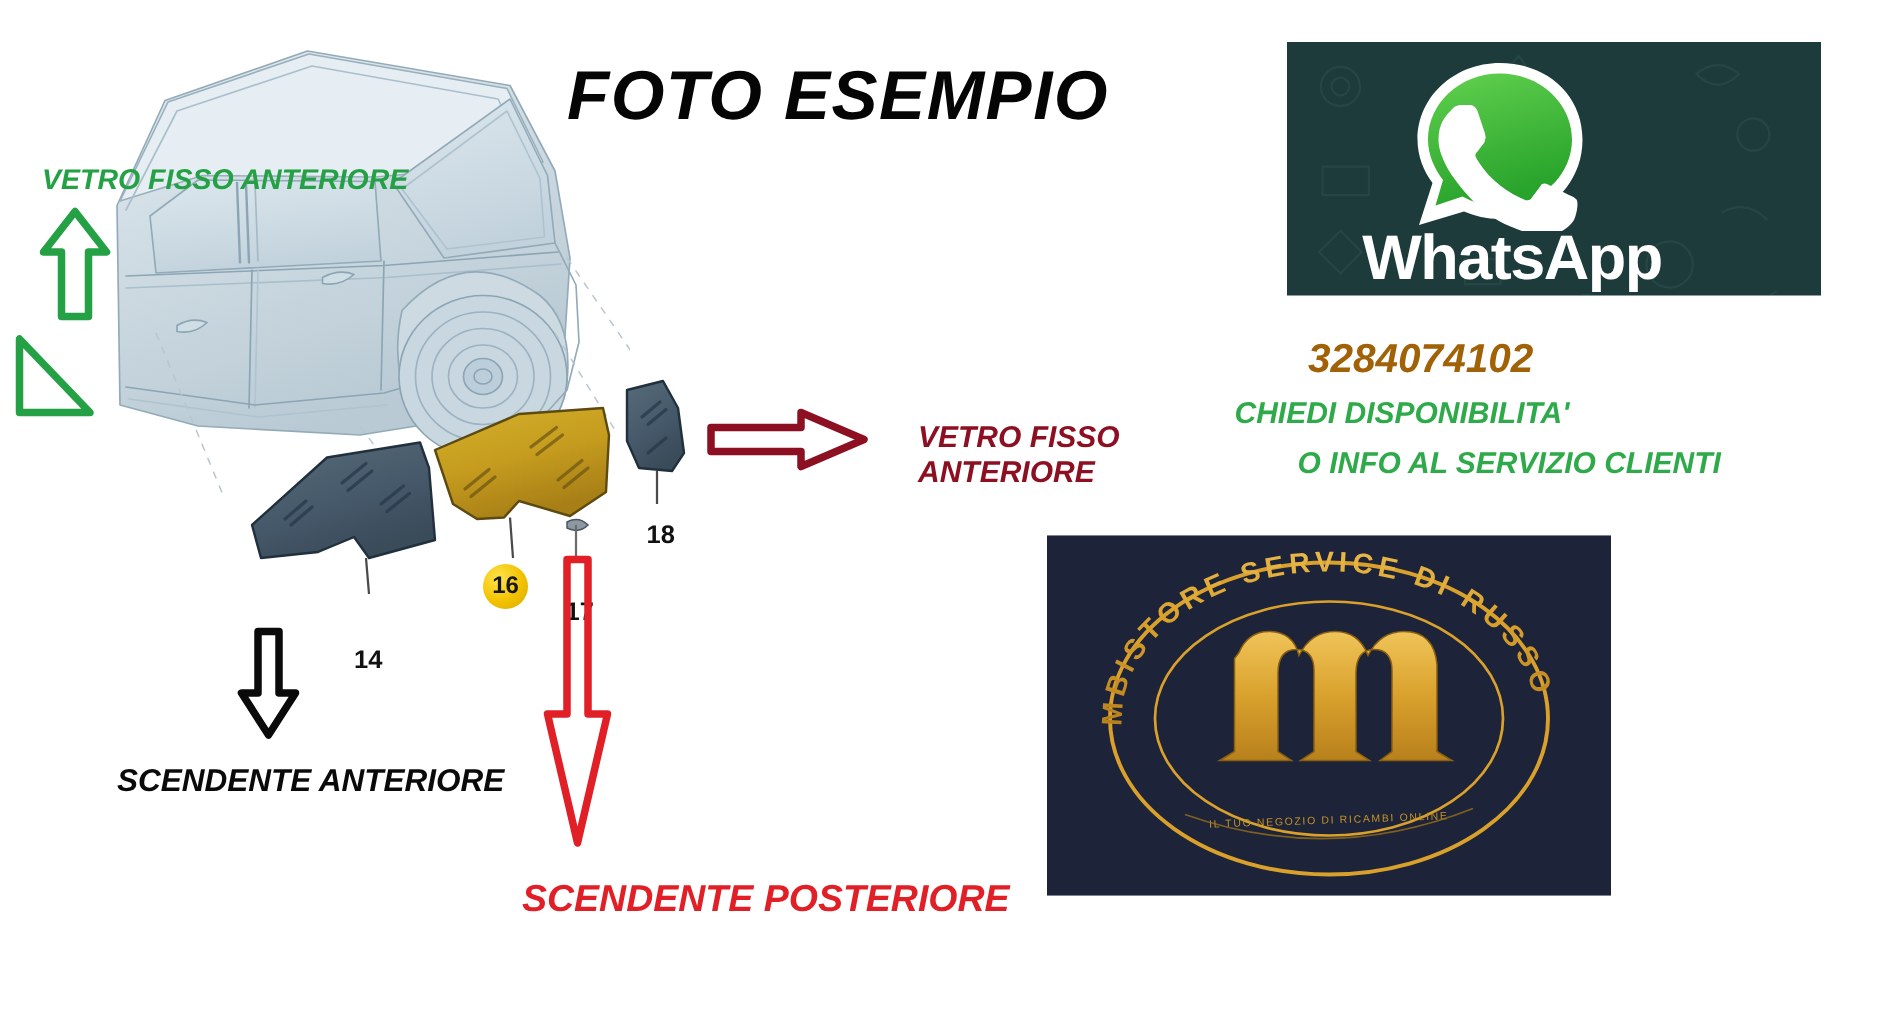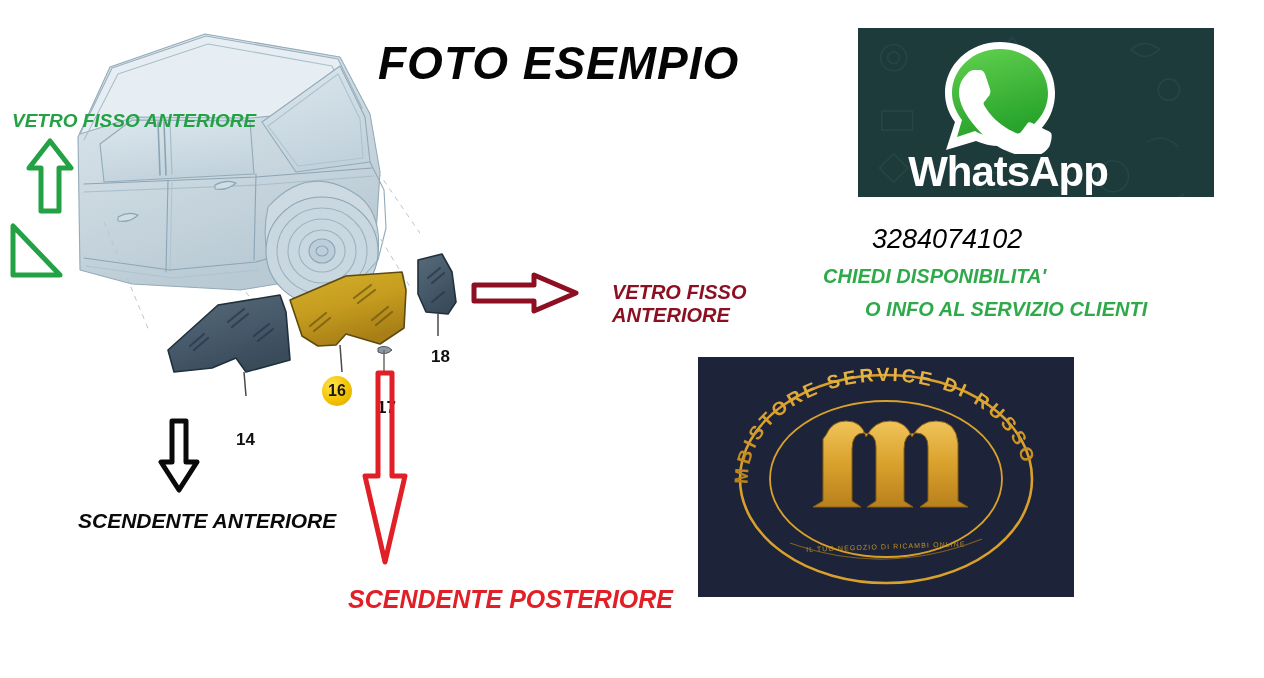--- a/index.html
+++ b/index.html
@@ -44,38 +44,38 @@
   
   .mark{overflow:visible;}
   #green-arrow{left:26px;top:138px;}
   #green-tri{left:8px;top:222px;}
   #black-arrow{left:157px;top:418px;}
   #red-arrow{left:362px;top:370px;}
   #maroon-arrow{left:470px;top:272px;}
 
   
   .lbl{font-weight:bold;font-style:italic;white-space:nowrap;line-height:1.15;}
-  #lbl-vfa{left:12px;top:110px;font-size:19px;color:#23a144;}
+  #lbl-vfa{left:28px;top:110px;font-size:19px;color:#23a144;}
   #lbl-vfp{left:612px;top:281px;font-size:20px;color:#8c1022;}
   #lbl-sa{left:78px;top:509px;font-size:21px;color:#0a0a0a;text-align:right;}
   #lbl-sp{left:348px;top:585px;font-size:25px;color:#e01f26;}
 
   
   #wa-box{
     left:858px;top:28px;width:356px;height:169px;
     background:#1d3b3b;overflow:hidden;
   }
   #wa-box .doodle{position:absolute;inset:0;opacity:.20;}
   #wa-logo{position:absolute;left:78px;top:10px;width:128px;height:116px;}
   #wa-word{
     position:absolute;left:0;top:120px;width:300px;text-align:center;
     font-size:42px;font-weight:bold;color:#ffffff;letter-spacing:-1px;
     font-family:"Liberation Sans",sans-serif;
   }
-  #wa-phone{left:872px;top:224px;font-size:27px;font-weight:normal;font-style:italic;color:#000000;}
+  #wa-phone{left:872px;top:224px;font-size:27px;font-weight:bold;font-style:italic;color:#a16207;}
   #wa-l1{left:823px;top:265px;font-size:20px;font-weight:bold;font-style:italic;color:#2faa4a;}
   #wa-l2{left:865px;top:298px;font-size:20px;font-weight:bold;font-style:italic;color:#2faa4a;}
 
   
   #shop-box{left:698px;top:357px;width:376px;height:240px;background:#1d2338;overflow:hidden;}
   #shop-box svg{display:block;width:376px;height:240px;}
 </style>
 </head>
 <body>
 

